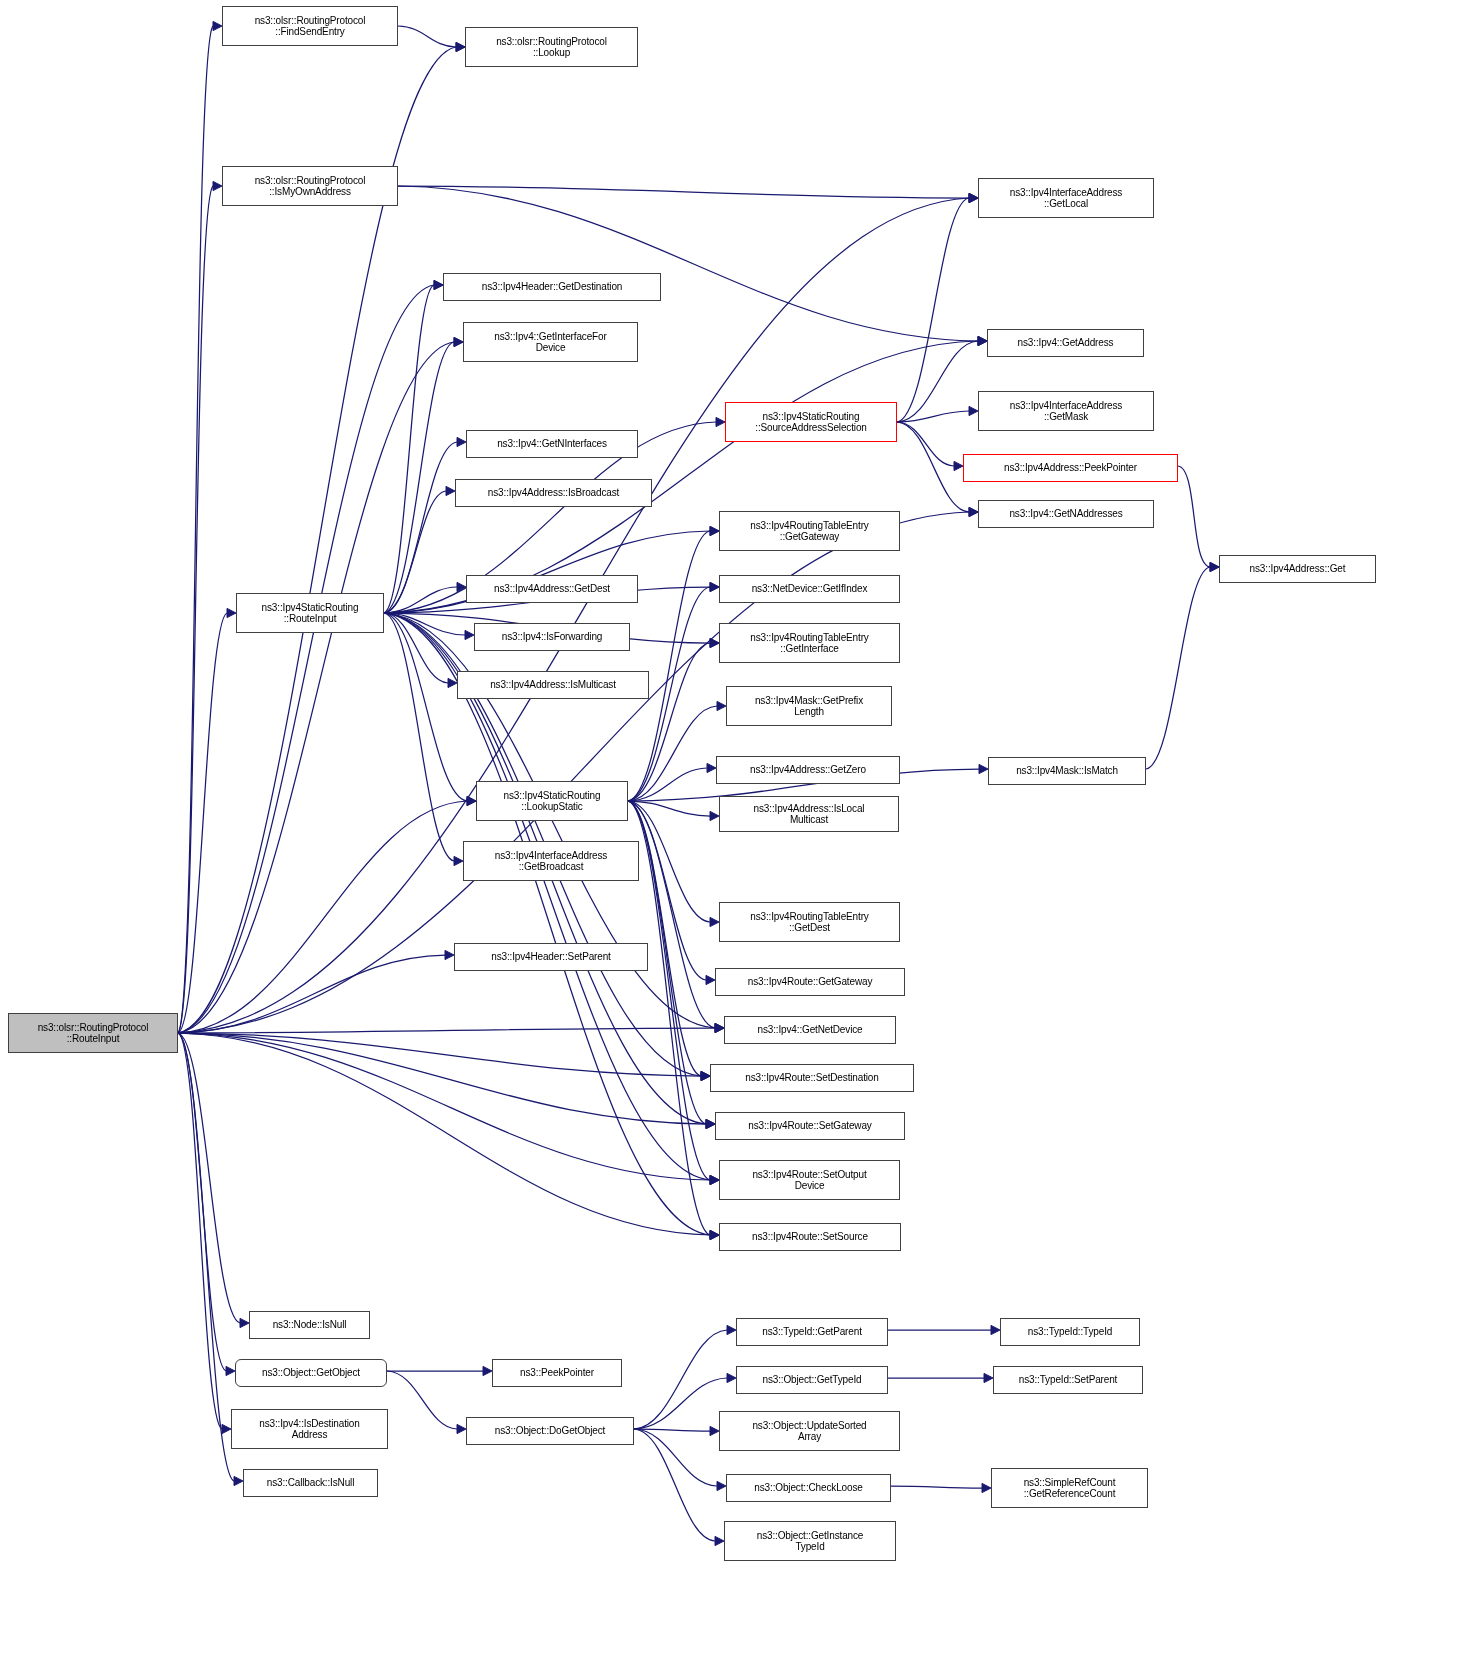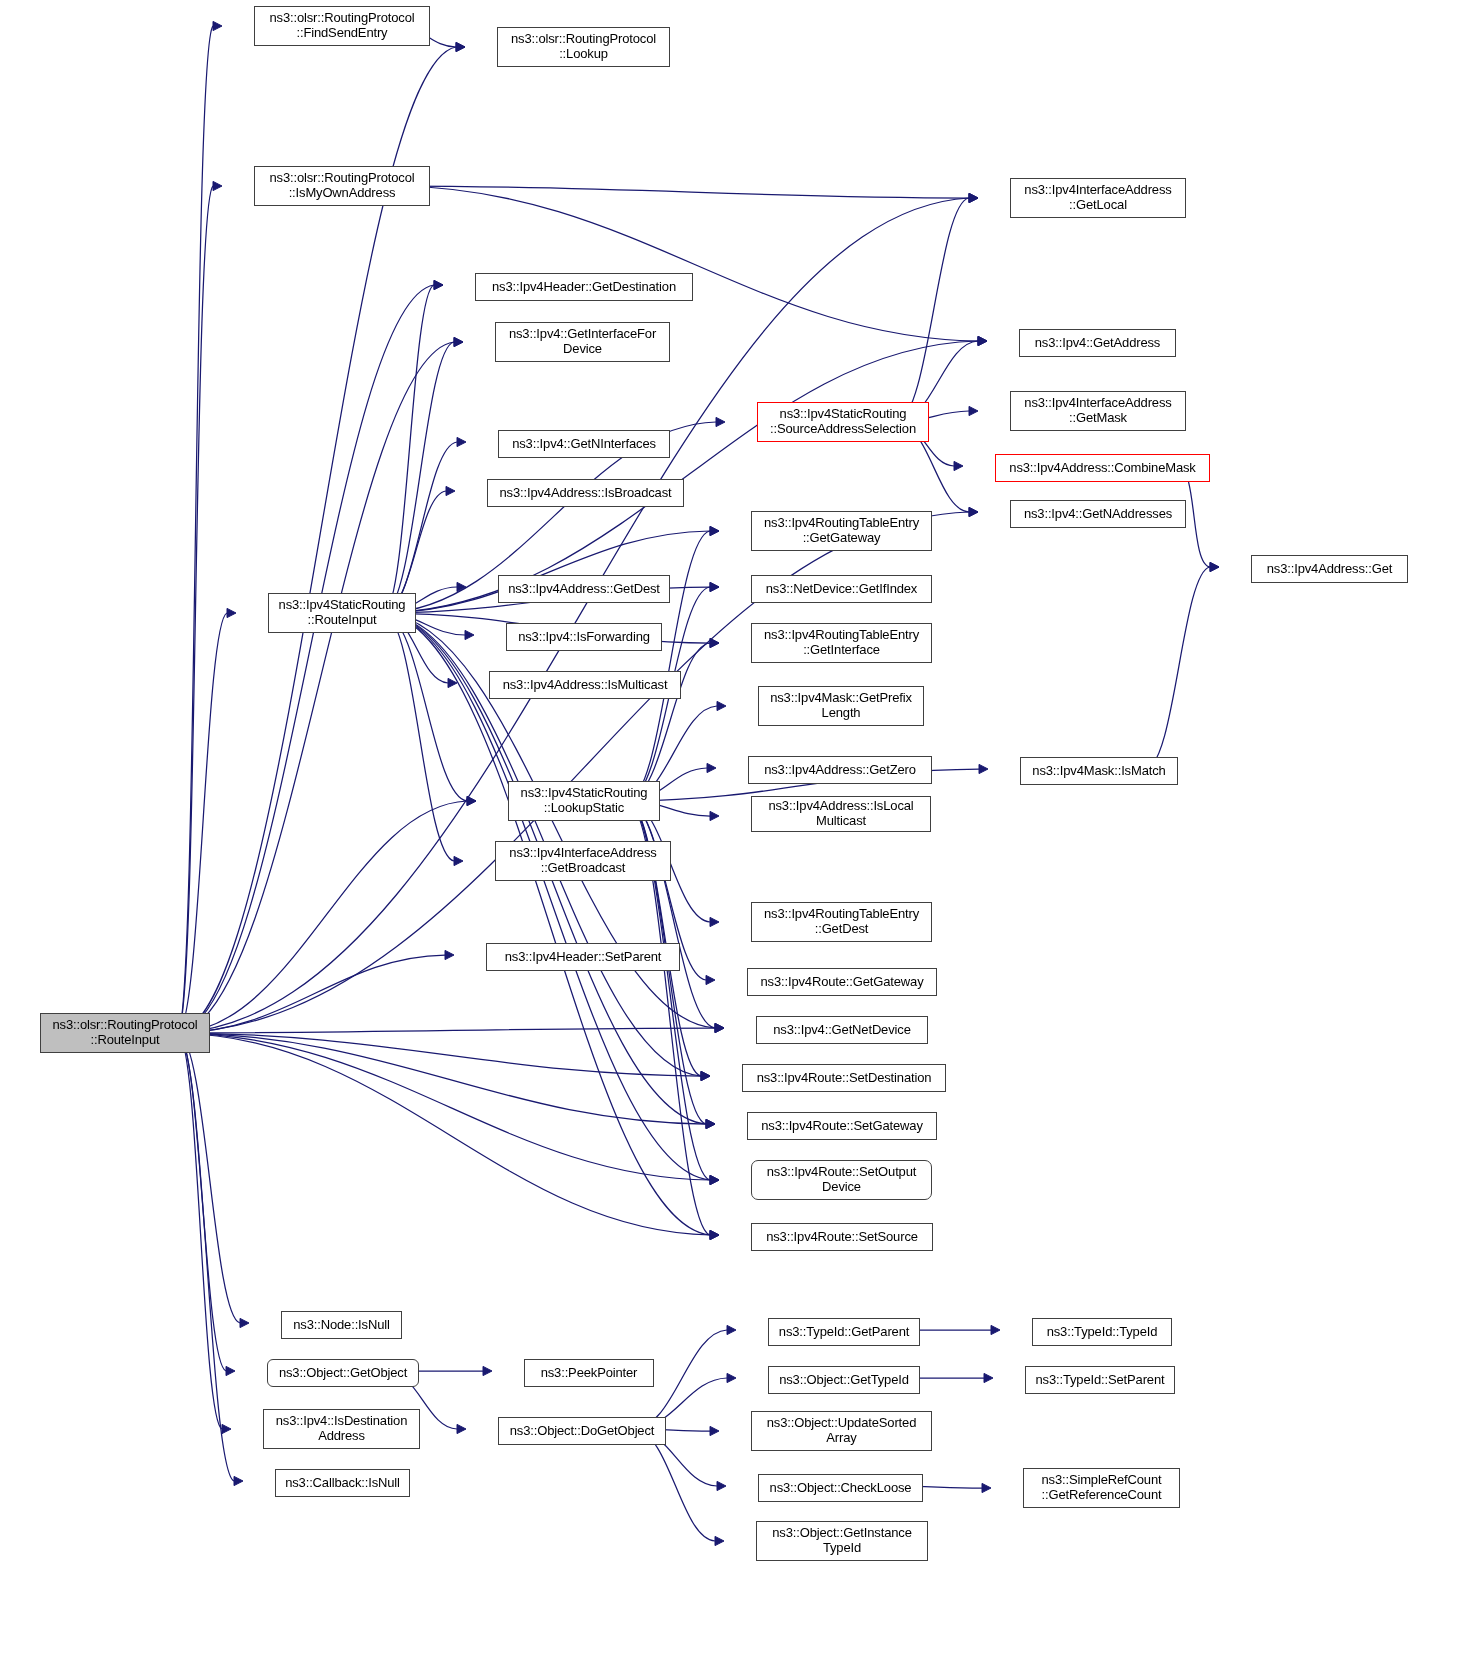--- a/index.html
+++ b/index.html
@@ -1,21 +1,21 @@
 <!DOCTYPE html>
 <html><head>
 <meta charset="utf-8">
 <style>
   html,body{margin:0;padding:0;background:#ffffff;}
   #graph{position:relative;width:1461px;height:1663px;background:#fff;
          font-family:"Liberation Sans","DejaVu Sans",sans-serif;overflow:hidden;}
   .node{position:absolute;box-sizing:border-box;border:1px solid #404040;
         background:#ffffff;color:#000000;display:flex;align-items:center;
         justify-content:center;text-align:center;line-height:1.12;
-        font-size:13px;letter-spacing:-0.15px;padding:13px 4px;white-space:pre-line;margin-left:32px;}
+        font-size:10px;letter-spacing:-0.15px;padding:13px 4px;white-space:pre-line;}
   .node.red{border:1.6px solid #ff0000;}
   .node.root{background:#bfbfbf;border:1px solid #404040;}
   svg.edges{position:absolute;left:0;top:0;width:1461px;height:1663px;
             pointer-events:none;}
   svg.edges path{fill:none;stroke:#191970;stroke-width:1.25px;}
   svg.edges polygon{fill:#191970;stroke:#191970;stroke-width:1px;}
 </style>
 </head>
 <body>
 
@@ -179,21 +179,21 @@
 ::GetLocal</div>
       <div class="node" style="left: 443px; top: 273px; width: 218px; height: 24px;">ns3::Ipv4Header::GetDestination</div>
       <div class="node" style="left: 463px; top: 322px; width: 175px; height: 40px;">ns3::Ipv4::GetInterfaceFor
 Device</div>
       <div class="node" style="left: 987px; top: 329px; width: 157px; height: 24px;">ns3::Ipv4::GetAddress</div>
       <div class="node red" style="left: 725px; top: 402px; width: 172px; height: 40px;">ns3::Ipv4StaticRouting
 ::SourceAddressSelection</div>
       <div class="node" style="left: 978px; top: 391px; width: 176px; height: 40px;">ns3::Ipv4InterfaceAddress
 ::GetMask</div>
       <div class="node" style="left: 466px; top: 430px; width: 172px; height: 24px;">ns3::Ipv4::GetNInterfaces</div>
-      <div class="node red" style="left: 963px; top: 454px; width: 215px; height: 24px;">ns3::Ipv4Address::CombineMask</div>
+      <div class="node red" style="left: 963px; top: 454px; width: 215px; height: 24px;">ns3::Ipv4Address::PeekPointer</div>
       <div class="node" style="left: 455px; top: 479px; width: 197px; height: 24px;">ns3::Ipv4Address::IsBroadcast</div>
       <div class="node" style="left: 978px; top: 500px; width: 176px; height: 24px;">ns3::Ipv4::GetNAddresses</div>
       <div class="node" style="left: 719px; top: 511px; width: 181px; height: 40px;">ns3::Ipv4RoutingTableEntry
 ::GetGateway</div>
       <div class="node" style="left: 1219px; top: 555px; width: 157px; height: 24px;">ns3::Ipv4Address::Get</div>
       <div class="node" style="left: 466px; top: 575px; width: 172px; height: 24px;">ns3::Ipv4Address::GetDest</div>
       <div class="node" style="left: 719px; top: 575px; width: 181px; height: 24px;">ns3::NetDevice::GetIfIndex</div>
       <div class="node" style="left: 236px; top: 593px; width: 148px; height: 40px;">ns3::Ipv4StaticRouting
 ::RouteInput</div>
       <div class="node" style="left: 474px; top: 623px; width: 156px; height: 24px;">ns3::Ipv4::IsForwarding</div>
@@ -210,21 +210,21 @@
 Multicast</div>
       <div class="node" style="left: 463px; top: 841px; width: 176px; height: 40px;">ns3::Ipv4InterfaceAddress
 ::GetBroadcast</div>
       <div class="node" style="left: 719px; top: 902px; width: 181px; height: 40px;">ns3::Ipv4RoutingTableEntry
 ::GetDest</div>
       <div class="node" style="left: 454px; top: 943px; width: 194px; height: 24px;">ns3::Ipv4Header::SetParent</div>
       <div class="node" style="left: 715px; top: 968px; width: 190px; height: 24px;">ns3::Ipv4Route::GetGateway</div>
       <div class="node" style="left: 724px; top: 1016px; width: 172px; height: 24px;">ns3::Ipv4::GetNetDevice</div>
       <div class="node" style="left: 710px; top: 1064px; width: 204px; height: 24px;">ns3::Ipv4Route::SetDestination</div>
       <div class="node" style="left: 715px; top: 1112px; width: 190px; height: 24px;">ns3::Ipv4Route::SetGateway</div>
-      <div class="node" style="left: 719px; top: 1160px; width: 181px; height: 40px; border-radius: 7px;">ns3::Ipv4Route::SetOutput
+      <div class="node" style="left: 719px; top: 1160px; width: 181px; height: 40px;">ns3::Ipv4Route::SetOutput
 Device</div>
       <div class="node" style="left: 719px; top: 1223px; width: 182px; height: 24px;">ns3::Ipv4Route::SetSource</div>
       <div class="node" style="left: 249px; top: 1311px; width: 121px; height: 24px;">ns3::Node::IsNull</div>
       <div class="node" style="left: 736px; top: 1318px; width: 152px; height: 24px;">ns3::TypeId::GetParent</div>
       <div class="node" style="left: 1000px; top: 1318px; width: 140px; height: 24px;">ns3::TypeId::TypeId</div>
       <div class="node" style="left: 235px; top: 1359px; width: 152px; height: 24px; border-radius: 6px;">ns3::Object::GetObject</div>
       <div class="node" style="left: 492px; top: 1359px; width: 130px; height: 24px;">ns3::PeekPointer</div>
       <div class="node" style="left: 736px; top: 1366px; width: 152px; height: 24px;">ns3::Object::GetTypeId</div>
       <div class="node" style="left: 993px; top: 1366px; width: 150px; height: 24px;">ns3::TypeId::SetParent</div>
       <div class="node" style="left: 231px; top: 1409px; width: 157px; height: 40px;">ns3::Ipv4::IsDestination

